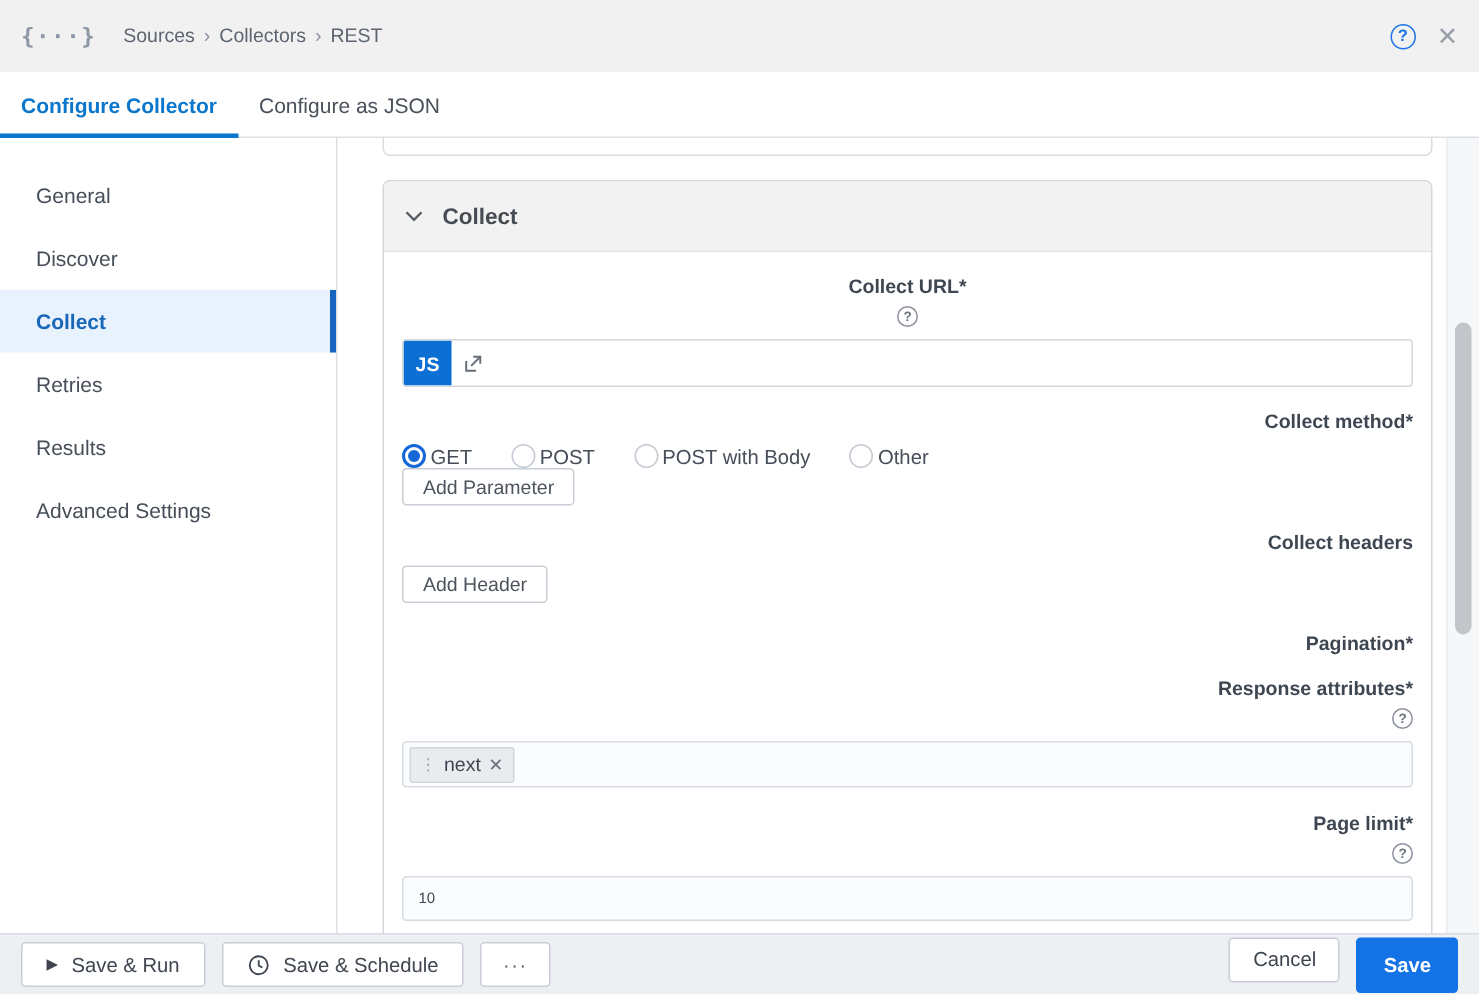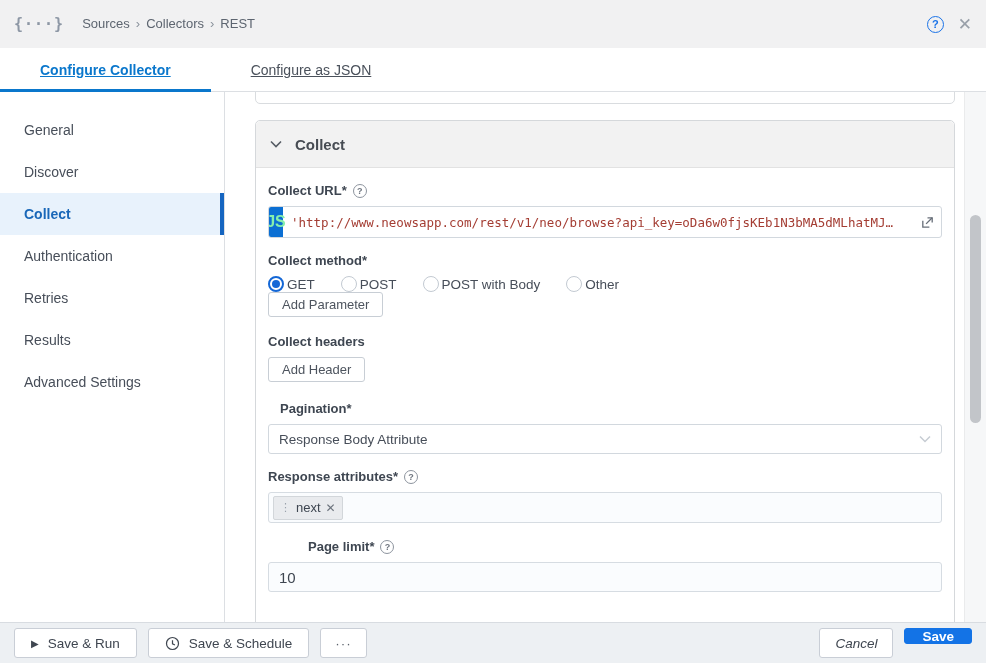--- a/index.html
+++ b/index.html
@@ -14,52 +14,52 @@
   .crumbs { font-size:13px; color:#5d6570; }
   .crumbs .sep { margin:0 6px; color:#8a929c; }
   .page-title { font-size:15px; font-weight:700; color:#3a414c; }
   .hdr-actions { margin-left:auto; display:flex; align-items:center; gap:14px; }
   .help-blue { width:17px; height:17px; border:1.5px solid #1a73e8; border-radius:50%; color:#1a73e8;
                font-size:11px; font-weight:bold; display:flex; align-items:center; justify-content:center; cursor:pointer; }
   .close-x { font-size:17px; color:#99a0a9; cursor:pointer; line-height:1; }
 
   
   .tabbar { height:44px; background:#fff; border-bottom:1px solid #dcdfe3; display:flex; flex:0 0 auto; }
-  .tab { padding:0 40px; display:flex; align-items:center; font-size:14px; color:#4a515b; cursor:pointer; position:relative;text-decoration:underline; }
+  .tab { padding:0 14px; display:flex; align-items:center; font-size:14px; color:#4a515b; cursor:pointer; position:relative; }
   .tab.active { color:#0a77cc; font-weight:700; }
   .tab.active::after { content:""; position:absolute; left:0; right:0; bottom:-1px; height:3px; background:#0a77cc; }
 
   
   .bodywrap { flex:1 1 auto; display:flex; min-height:0; position:relative; }
   .sidebar { width:225px; flex:0 0 auto; border-right:1px solid #dcdfe3; padding-top:17px; background:#fff; }
   .side-item { height:42px; display:flex; align-items:center; padding-left:24px; font-size:14px; color:#474e59; cursor:pointer; }
   .side-item.active { background:#e8f2fc; color:#1967b8; font-weight:700; box-shadow:inset -4px 0 0 #1565c0; }
 
   .content { flex:1 1 auto; position:relative; padding:0 0 0 30px; overflow:hidden; }
   .prev-panel { position:absolute; top:-8px; left:30px; width:700px; height:20px;
                 border:1px solid #d9dcdf; border-radius:0 0 5px 5px; background:#fff; }
   .panel { position:absolute; top:28px; left:30px; width:700px; height:620px;
            border:1px solid #d5d8db; border-radius:5px 5px 0 0; background:#fff; }
   .panel-hdr { height:47px; background:#f2f2f2; border-bottom:1px solid #e2e2e2; border-radius:5px 5px 0 0;
                display:flex; align-items:center; padding:0 14px; gap:13px; cursor:pointer; }
   .panel-title { font-size:15px; font-weight:600; color:#474c53; }
   .panel-body { padding:15px 12px; }
 
-  .f-label { font-size:13px; font-weight:600; color:#3e4651; display:flex; align-items:center; gap:6px; margin-bottom:8px; }
+  .f-label { font-size:13px; font-weight:600; color:#3e4651; display:flex; align-items:center; gap:6px; margin-bottom:8px;flex-direction:column; }
   .help-gray { width:14px; height:14px; border:1px solid #8d949e; border-radius:50%; color:#6e757f;
                font-size:9px; font-weight:bold; display:inline-flex; align-items:center; justify-content:center; }
 
   .url-input { height:32px; border:1px solid #d2d8de; border-radius:3px; display:flex; align-items:stretch; overflow:hidden; background:#fff; cursor:text; }
-  .js-badge { width:14px; background:#0b6fd3; color:#86efac; font-weight:bold; font-size:16px;
+  .js-badge { width:32px; background:#0b6fd3; color:#ffffff; font-weight:bold; font-size:13px;
               display:flex; align-items:center; justify-content:center; flex:0 0 auto; }
   .url-text { flex:1 1 auto; font-family:"DejaVu Sans Mono","Liberation Mono",monospace; font-size:12.5px; color:#a43d33;
               display:flex; align-items:center; padding:0 8px; white-space:nowrap; overflow:hidden; }
   .expand-btn { width:28px; display:flex; align-items:center; justify-content:center; cursor:pointer; flex:0 0 auto; }
 
-  .fieldgap { margin-top:15px; }
+  .fieldgap { margin-top:15px;align-items:flex-end; }
   .radio-row { display:flex; align-items:center; gap:26px; margin-top:2px; }
   .radio { display:flex; align-items:center; gap:3px; font-size:13.5px; color:#474e59; cursor:pointer; }
   .rdot { width:16px; height:16px; border-radius:50%; border:1px solid #c3cad2; background:#fff; flex:0 0 auto; }
   .radio.sel .rdot { border:2px solid #1467d6; position:relative; }
   .radio.sel .rdot::after { content:""; position:absolute; inset:2px; border-radius:50%; background:#1467d6; }
 
   .sm-btn { display:inline-block; background:#fff; border:1px solid #c8ced5; border-radius:3px; padding:4px 13px;
             font-size:13px; color:#4d545e; cursor:pointer; }
 
   .select { height:30px; border:1px solid #d2d8de; border-radius:3px; display:flex; align-items:center;
@@ -67,34 +67,34 @@
   .select .chev { margin-left:auto; }
 
   .tags-input { height:31px; border:1px solid #d6dce2; border-radius:3px; background:#fafcfe; display:flex;
                 align-items:center; padding:0 4px; cursor:text; }
   .tag { height:24px; background:#e9ebee; border:1px solid #d2d6da; border-radius:2px; display:flex;
          align-items:center; gap:5px; padding:0 6px; font-size:13px; color:#3e4651; }
   .tag .grip { color:#9aa2ac; font-size:11px; cursor:grab; }
   .tag .tclose { color:#6b727c; font-size:12px; cursor:pointer; }
 
   .num-input { height:30px; border:1px solid #d6dce2; border-radius:3px; background:#fafcfe; display:flex;
-               align-items:center; padding:0 10px; font-size:15px; color:#3e4651; cursor:text; }
+               align-items:center; padding:0 10px; font-size:10px; color:#3e4651; cursor:text; }
 
   
   .sb-track { position:absolute; right:0; top:0; bottom:0; width:22px; background:#f6f7f8; border-left:1px solid #eaebec; cursor:pointer; }
   .sb-thumb { position:absolute; left:5px; top:123px; width:11px; height:208px; background:#c2c5c9; border-radius:6px; cursor:grab; }
 
   
   .ftr { height:41px; flex:0 0 auto; background:#edf0f3; border-top:1px solid #d8dce1; display:flex;
          align-items:center; padding:0 14px; gap:11px; }
   .ftr-btn { background:#fff; border:1px solid #c9ced6; border-radius:3px; height:30px; display:flex;
              align-items:center; gap:9px; padding:0 16px; font-size:13.5px; color:#3f4650; cursor:pointer; }
   .ftr-btn.icon-only { padding:0 14px; letter-spacing:1px; color:#5a616b; }
   .ftr-right { margin-left:auto; display:flex; gap:11px; }
-  .btn-primary { background:#1373e6; border:1px solid #1373e6; border-radius:3px; height:16px; padding:0 17px;
+  .btn-primary { background:#1373e6; border:1px solid #1373e6; border-radius:3px; height:37px; padding:0 17px;
                  color:#fff; font-size:13.5px; font-weight:600; display:flex; align-items:center; cursor:pointer; }
   svg { display:block; }
 </style>
 </head>
 <body>
 
 <div class="app">
 
   <header class="hdr">
     <div class="logo">{···}</div>
@@ -112,21 +112,20 @@
   <nav class="tabbar">
     <div class="tab active">Configure Collector</div>
     <div class="tab">Configure as JSON</div>
   </nav>
 
   <div class="bodywrap">
     <aside class="sidebar">
       <div class="side-item">General</div>
       <div class="side-item">Discover</div>
       <div class="side-item active">Collect</div>
-      <div class="side-item">Authentication</div>
       <div class="side-item">Retries</div>
       <div class="side-item">Results</div>
       <div class="side-item">Advanced Settings</div>
     </aside>
 
     <main class="content">
       <div class="prev-panel"></div>
 
       <section class="panel">
         <div class="panel-hdr">
@@ -138,21 +137,20 @@
 
         <div class="panel-body">
 
           
           <div class="f-label">
             <span>Collect URL*</span>
             <span class="help-gray">?</span>
           </div>
           <div class="url-input">
             <span class="js-badge">JS</span>
-            <span class="url-text">'http://www.neowsapp.com/rest/v1/neo/browse?api_key=oDa6w0fjsKEb1N3bMA5dMLhatMJ…</span>
             <span class="expand-btn">
               <svg width="15" height="15" viewBox="0 0 16 16">
                   <path d="M3 6 V13 H10" fill="none" stroke="#676e78" stroke-width="1.4"></path>
                   <path d="M8 3 H13 V8" fill="none" stroke="#676e78" stroke-width="1.4"></path>
                   <line x1="13" y1="3" x2="6.5" y2="9.5" stroke="#676e78" stroke-width="1.4"></line>
                 </svg>
             </span>
           </div>
 
           
@@ -184,28 +182,20 @@
           
           <div class="f-label fieldgap" style="margin-top:17px;">
             <span>Collect headers</span>
           </div>
           <span class="sm-btn">Add Header</span>
 
           
           <div class="f-label fieldgap" style="margin-top:19px;margin-left:12px;">
             <span>Pagination*</span>
           </div>
-          <div class="select">
-            <span>Response Body Attribute</span>
-            <span class="chev">
-              <svg width="12" height="8" viewBox="0 0 12 8">
-                  <polyline points="1,1.5 6,6.5 11,1.5" fill="none" stroke="#c6ccd3" stroke-width="1.5"></polyline>
-                </svg>
-            </span>
-          </div>
 
           
           <div class="f-label fieldgap">
             <span>Response attributes*</span>
             <span class="help-gray">?</span>
           </div>
           <div class="tags-input">
             <span class="tag">
               <span class="grip">⋮</span>
               <span>next</span>
@@ -240,21 +230,21 @@
       <svg width="15" height="15" viewBox="0 0 16 16">
           <circle cx="8" cy="8" r="6.4" fill="none" stroke="#3f4650" stroke-width="1.3"></circle>
           <polyline points="8,4.5 8,8.3 10.6,9.6" fill="none" stroke="#3f4650" stroke-width="1.3"></polyline>
         </svg>
       <span>Save &amp; Schedule</span>
     </div>
     <div class="ftr-btn icon-only">
       <span>···</span>
     </div>
     <div class="ftr-right">
-      <div class="ftr-btn" style="padding:0 15px;font-style:italic;">
+      <div class="ftr-btn" style="padding:0 15px;">
         <span>Cancel</span>
       </div>
       <div class="btn-primary">
         <span>Save</span>
       </div>
     </div>
   </footer>
 
 </div>
 

